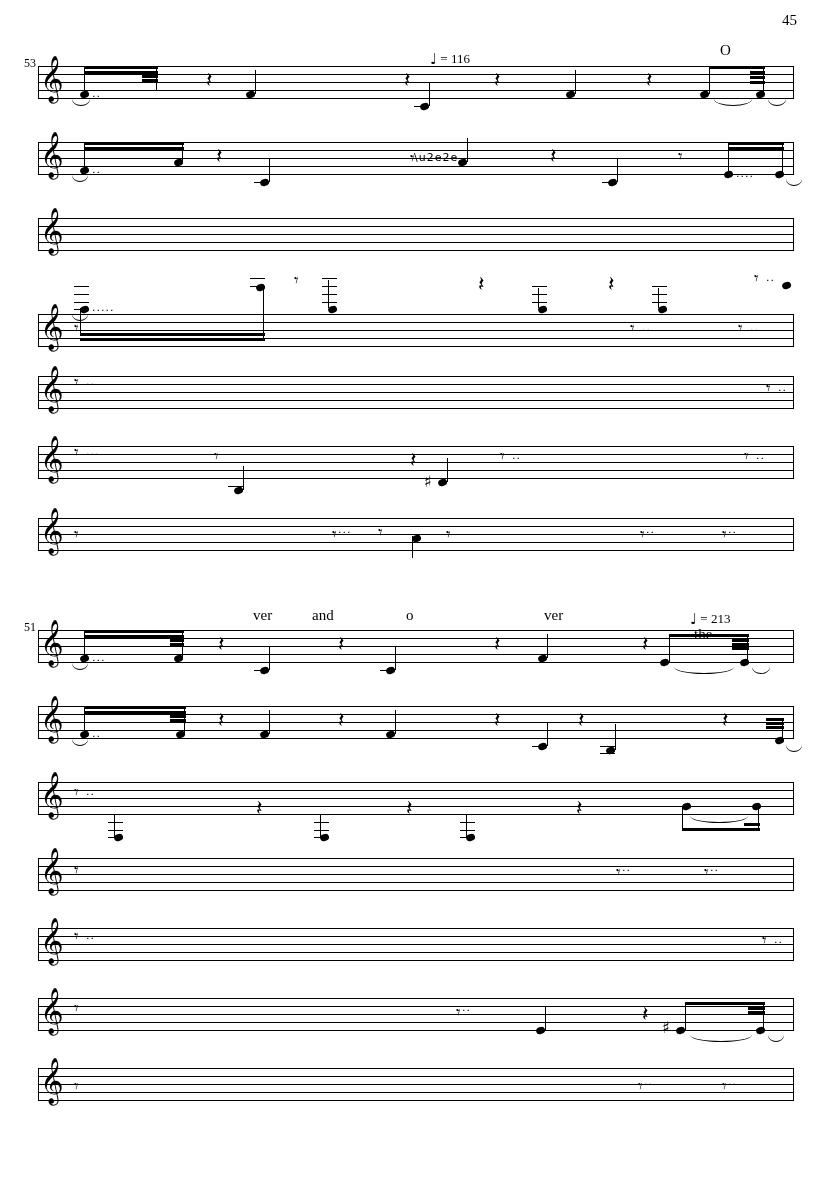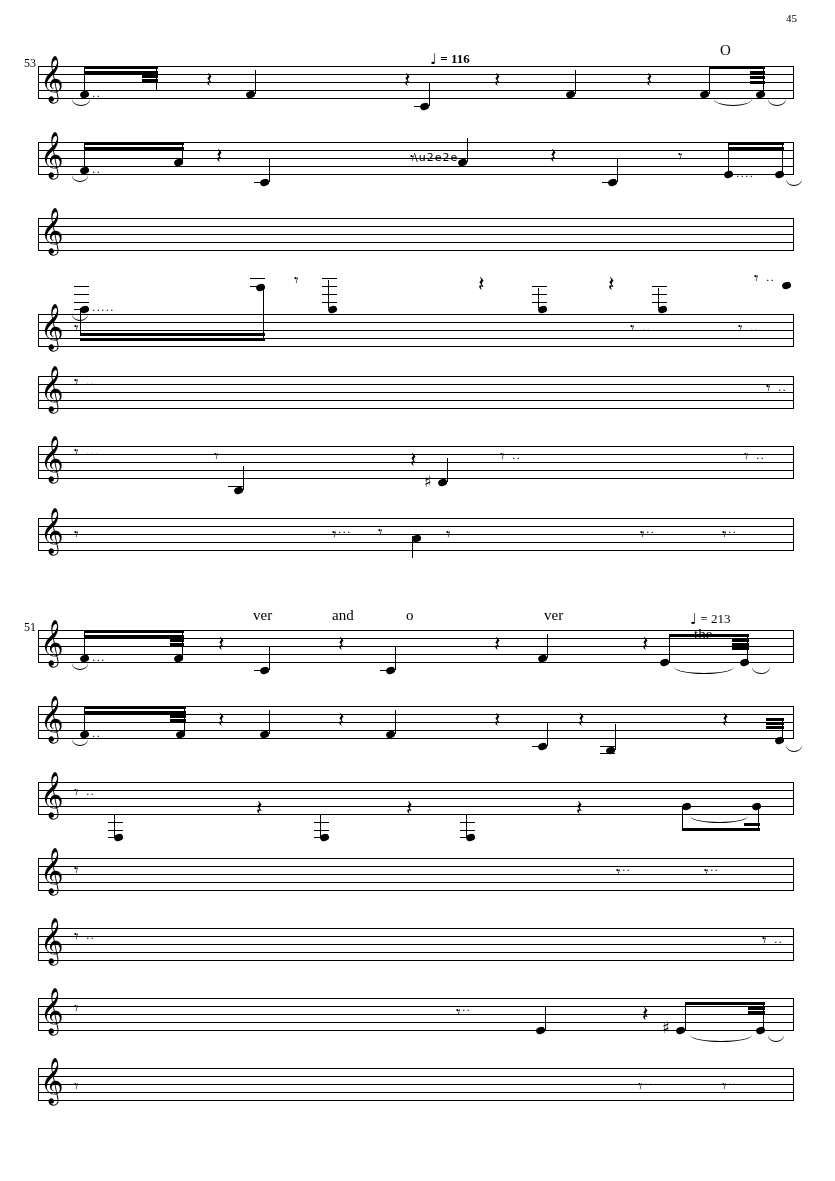--- a/index.html
+++ b/index.html
@@ -18,21 +18,21 @@
   .page {
     position: relative;
     width: 835px;
     height: 1181px;
   }
   
   .page-number {
     position: absolute;
     top: 12px;
     right: 38px;
-    font-size: 11px;
+    font-size: 15px;
     font-family: "Liberation Serif", serif;
   }
   
   .system {
     position: absolute;
     left: 0;
     width: 835px;
   }
   #system-1 { top: 46px; }
   #system-2 { top: 610px; }
@@ -166,21 +166,21 @@
 <body>
 
 <div class="page">
 
   <div class="page-number">45</div>
 
   <div class="system" id="system-1">
 
     <div class="measure-number" style="left:24px; top:10px;">53</div>
 
-    <div class="tempo" style="left:430px; top:4px;font-weight:bold;">
+    <div class="tempo" style="left:430px; top:4px;">
       <span class="notehead">♩</span>
       <span>= 116</span>
     </div>
 
     <div class="lyric" style="left:720px; top:-4px;">O</div>
 
     <div class="staff" style="top:20px;">
       <div class="clef" style="left:2px; top:-8px;">𝄞</div>
       <div class="glyph">
         <div class="beam" style="left:46px; top:0px; width:74px;"></div>
@@ -357,21 +357,21 @@
   <div class="system" id="system-2">
 
     <div class="measure-number" style="left:24px; top:10px;">51</div>
 
     <div class="tempo" style="left:690px; top:0px;">
       <span class="notehead">♩</span>
       <span>= 213</span>
     </div>
 
     <div class="lyric" style="left:253px; top:-3px;">ver</div>
-    <div class="lyric" style="left:332px; top:-3px;">and</div>
+    <div class="lyric" style="left:312px; top:-3px;">and</div>
     <div class="lyric" style="left:406px; top:-3px;">o</div>
     <div class="lyric" style="left:544px; top:-3px;">ver</div>
     <div class="lyric" style="left:694px; top:16px;">the</div>
 
     <div class="staff" style="top:20px;">
       <div class="clef" style="left:2px; top:-8px;">𝄞</div>
       <div class="glyph">
         <div class="beam" style="left:46px; top:0px; width:100px;"></div>
         <div class="beam" style="left:46px; top:5px; width:100px;"></div>
         <div class="stem" style="left:46px; top:0px; height:28px;"></div>

